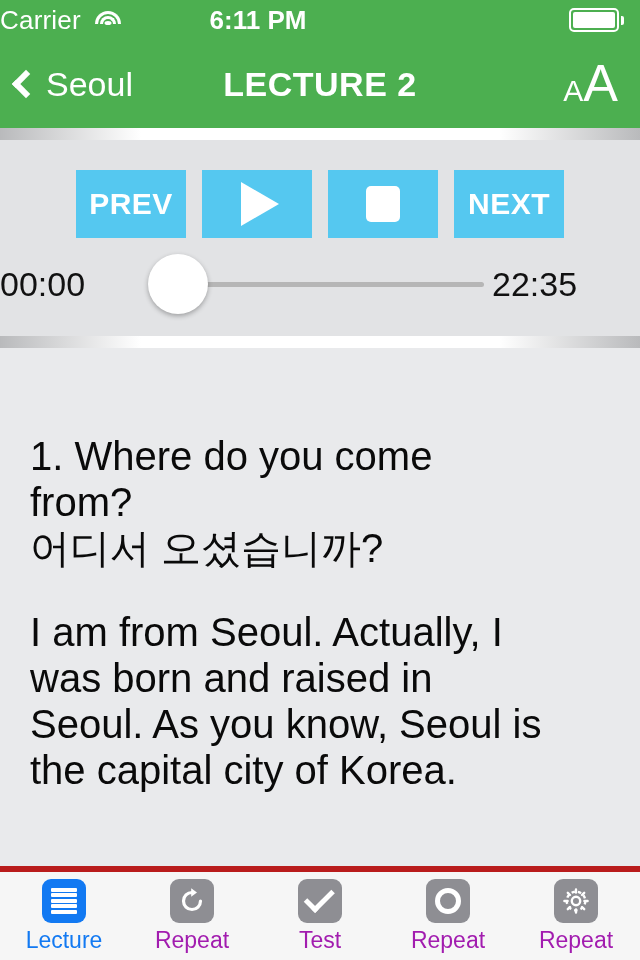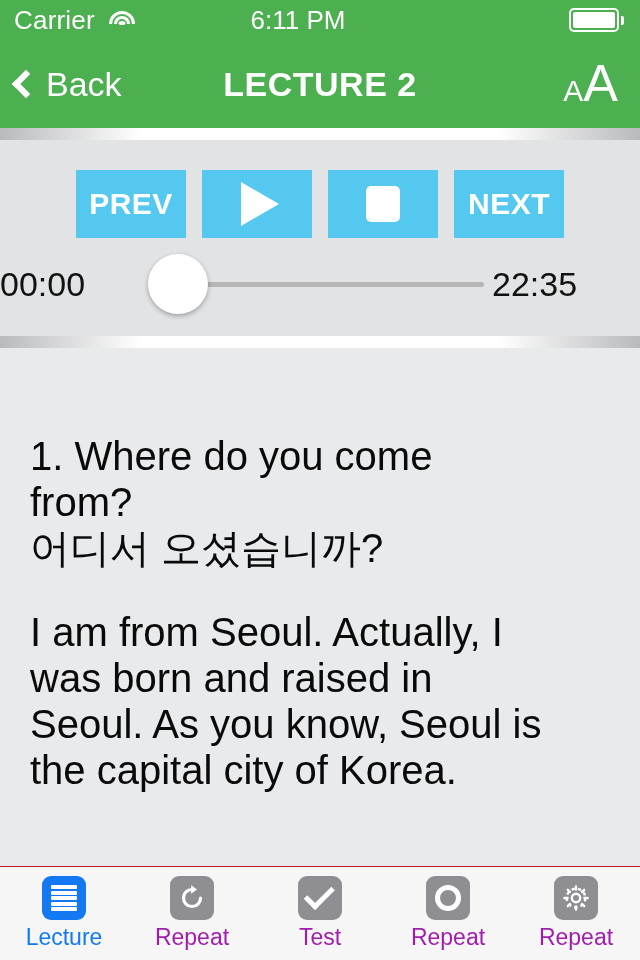--- a/index.html
+++ b/index.html
@@ -10,33 +10,33 @@
     overflow:hidden;
   }
   #app { position:relative; width:640px; height:960px; }
 
   
   .statusbar{
     position:absolute; top:0; left:0; width:640px; height:40px;
     background:#4CAF50; color:#fff;
     display:flex; align-items:center;
   }
-  .sb-left{ display:flex; align-items:center; gap:14px; margin-left:14px; }
+  .sb-left{ display:flex; align-items:center; gap:14px; margin-left:0; }
   .sb-carrier{ font-size:26px; letter-spacing:.2px; }
   .wifi{ position:relative; width:26px; height:19px; }
   .wifi i{
     position:absolute; left:50%; border:3px solid #fff; border-bottom:none;
     border-radius:50% 50% 0 0 / 100% 100% 0 0; transform:translateX(-50%);
   }
   .wifi i:nth-child(1){ width:26px; height:13px; top:0; }
   .wifi i:nth-child(2){ width:16px; height:8px;  top:5px; }
   .wifi i:nth-child(3){ width:7px;  height:4px;  top:10px; background:#fff; border-radius:50%; border:none; }
   .sb-time{
     position:absolute; left:0; width:516px; text-align:center;
-    font-size:26px; font-weight:normal; pointer-events:none;margin-left:40px;
+    font-size:26px; font-weight:bold; pointer-events:none;
   }
   .battery{ position:absolute; right:16px; display:flex; align-items:center; }
   .bat-body{
     width:50px; height:24px; border:2px solid #fff; border-radius:5px;
     padding:2px;
   }
   .bat-fill{ width:100%; height:100%; background:#fff; border-radius:2px; }
   .bat-cap{ width:3px; height:9px; background:#fff; border-radius:0 2px 2px 0; margin-left:2px; }
 
   
@@ -122,21 +122,21 @@
   }
   .content-inner{ padding:85px 30px 0 30px; }
   .para{
     font-size:40px; line-height:1.15; color:#0a0a0a;
     margin-bottom:38px; white-space:pre-wrap;
   }
 
   
   .tabbar{
     position:absolute; bottom:0; left:0; width:640px; height:94px;
-    background:#F6F6F6; border-top:1px solid #b91c1c;
+    background:#F6F6F6; border-top:6px solid #b91c1c;
     display:flex;
   }
   .tab{
     flex:1; display:flex; flex-direction:column; align-items:center;
     justify-content:center; gap:4px; cursor:pointer;
     background:none; border:none; font-family:inherit;
   }
   .tab-icon{
     width:44px; height:44px; border-radius:9px;
     display:flex; align-items:center; justify-content:center;
@@ -171,21 +171,21 @@
       <div class="bat-body">
           <div class="bat-fill"></div>
         </div>
       <div class="bat-cap"></div>
     </div>
   </div>
 
   <div class="navbar">
     <button class="back-btn">
       <span class="chev"></span>
-      <span class="back-label">Back</span>
+      <span class="back-label">Seoul</span>
     </button>
     <div class="nav-title">LECTURE 2</div>
     <button class="aa-btn">
       <span class="aa-small">A</span>
       <span class="aa-big">A</span>
     </button>
   </div>
 
   <div class="sep" id="sep1"></div>
 

